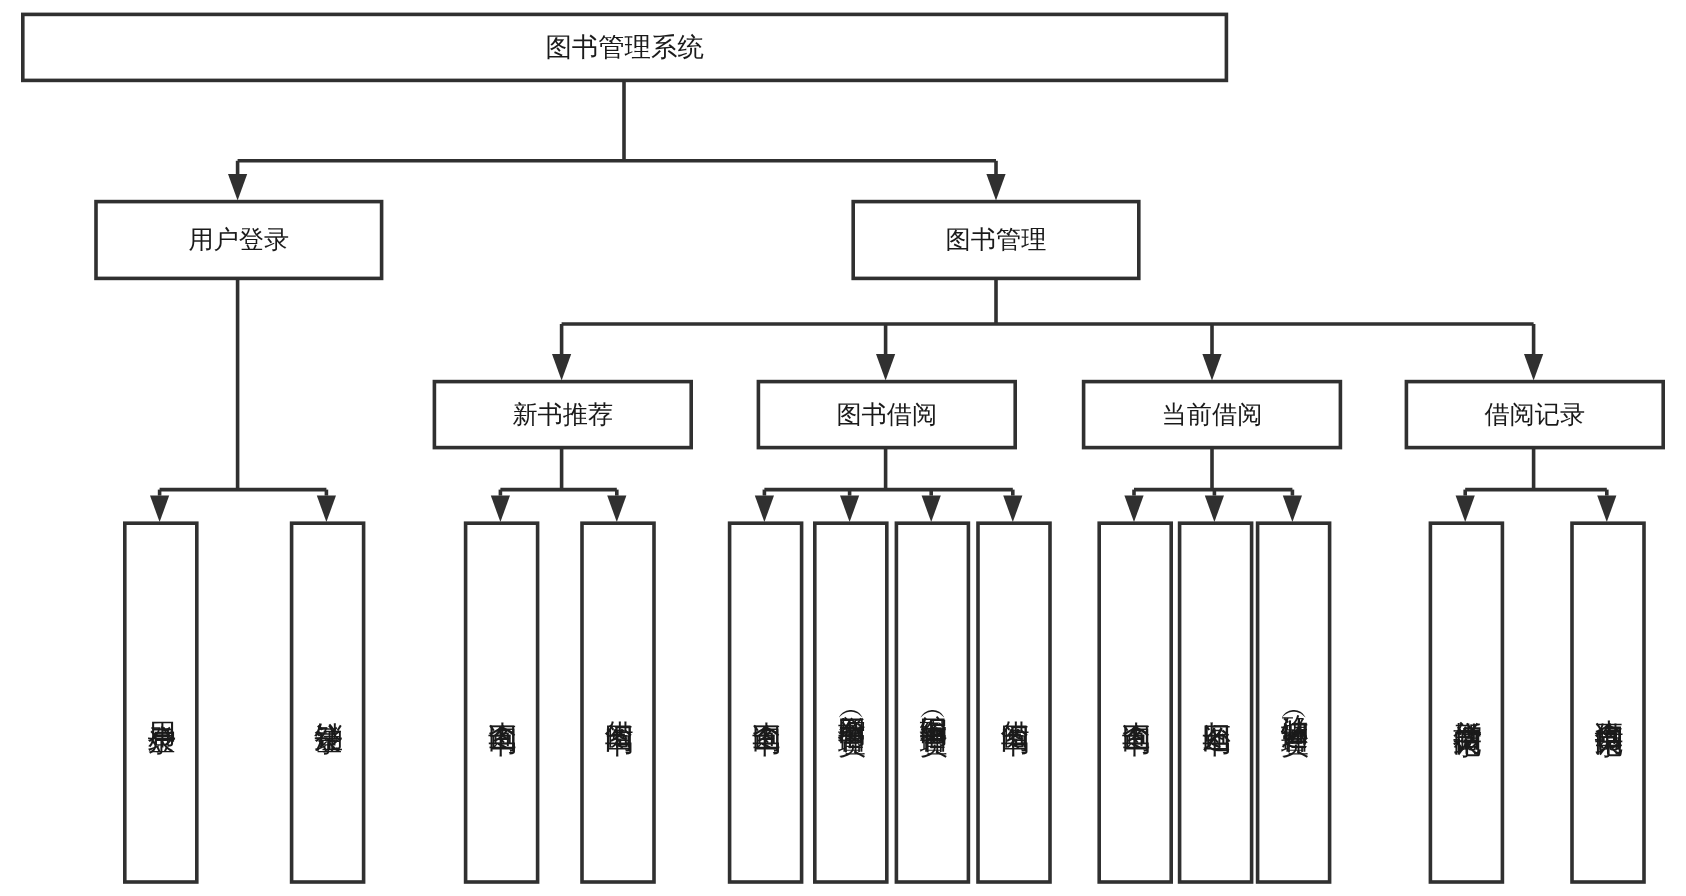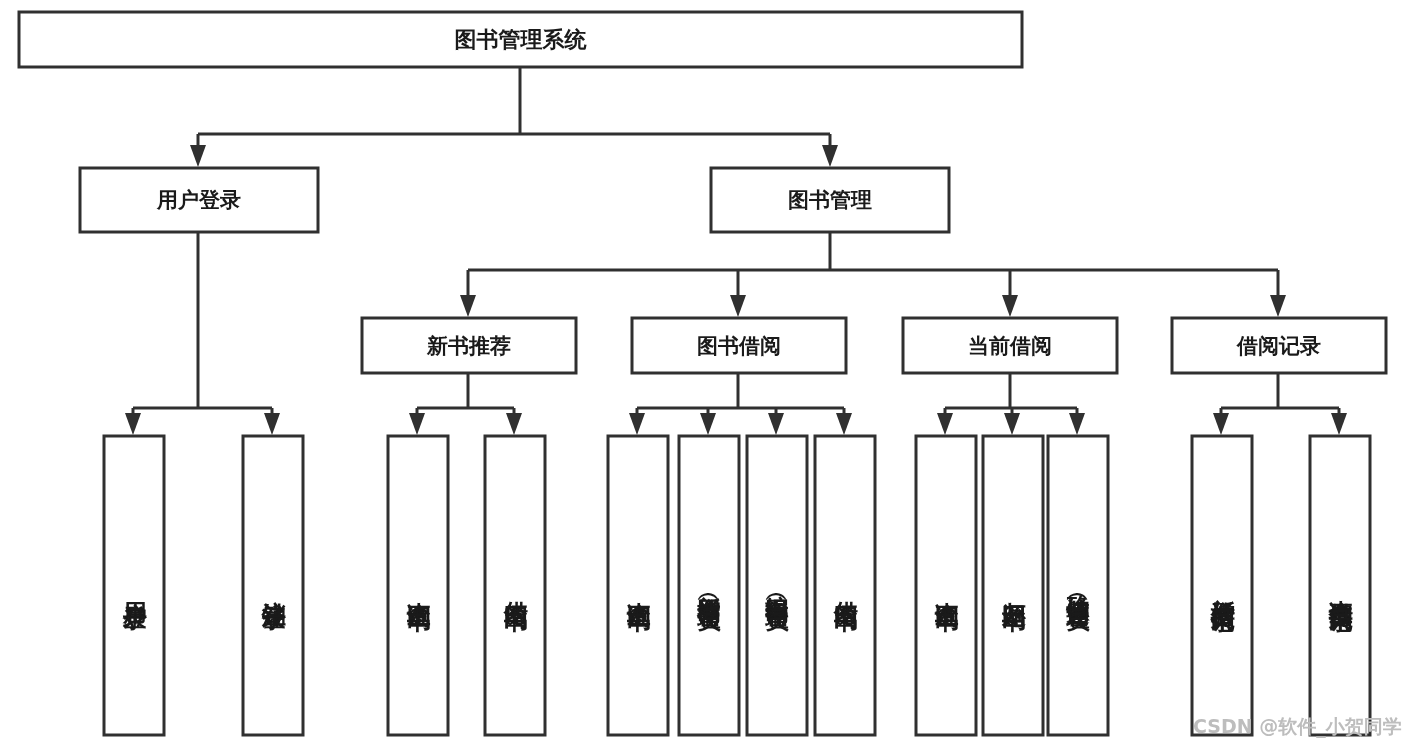--- a/index.html
+++ b/index.html
@@ -11,21 +11,20 @@
     width: 1405px;
     height: 747px;
     font-family: "DejaVu Sans", "Liberation Sans", sans-serif;
     overflow: hidden;
   }
   #diagram-root {
     position: relative;
     width: 1139px;
     height: 747px;
     background: #ffffff;
-    font-weight: bold;
   }
   svg#tree-svg {
     position: absolute;
     left: 0;
     top: 0;
     width: 1405px;
     height: 747px;
     display: block;
   }
   .node-box {
@@ -218,15 +217,14 @@
         <span style="font-size: 23px;">确认归还（管理员）</span>
       </div>
       <div class="vlabel" style="left: 1192px; top: 436px; width: 60px; height: 299px;">
         <span style="font-size: 24px;">新增借阅记录</span>
       </div>
       <div class="vlabel" style="left: 1310px; top: 436px; width: 60px; height: 299px;">
         <span style="font-size: 24px;">查询借阅记录</span>
       </div>
     </div>
 
-  <div class="watermark" style="left: 1193px; top: 714px;">CSDN @软件_小贺同学</div>
 
 </div>
 
 </body></html>

